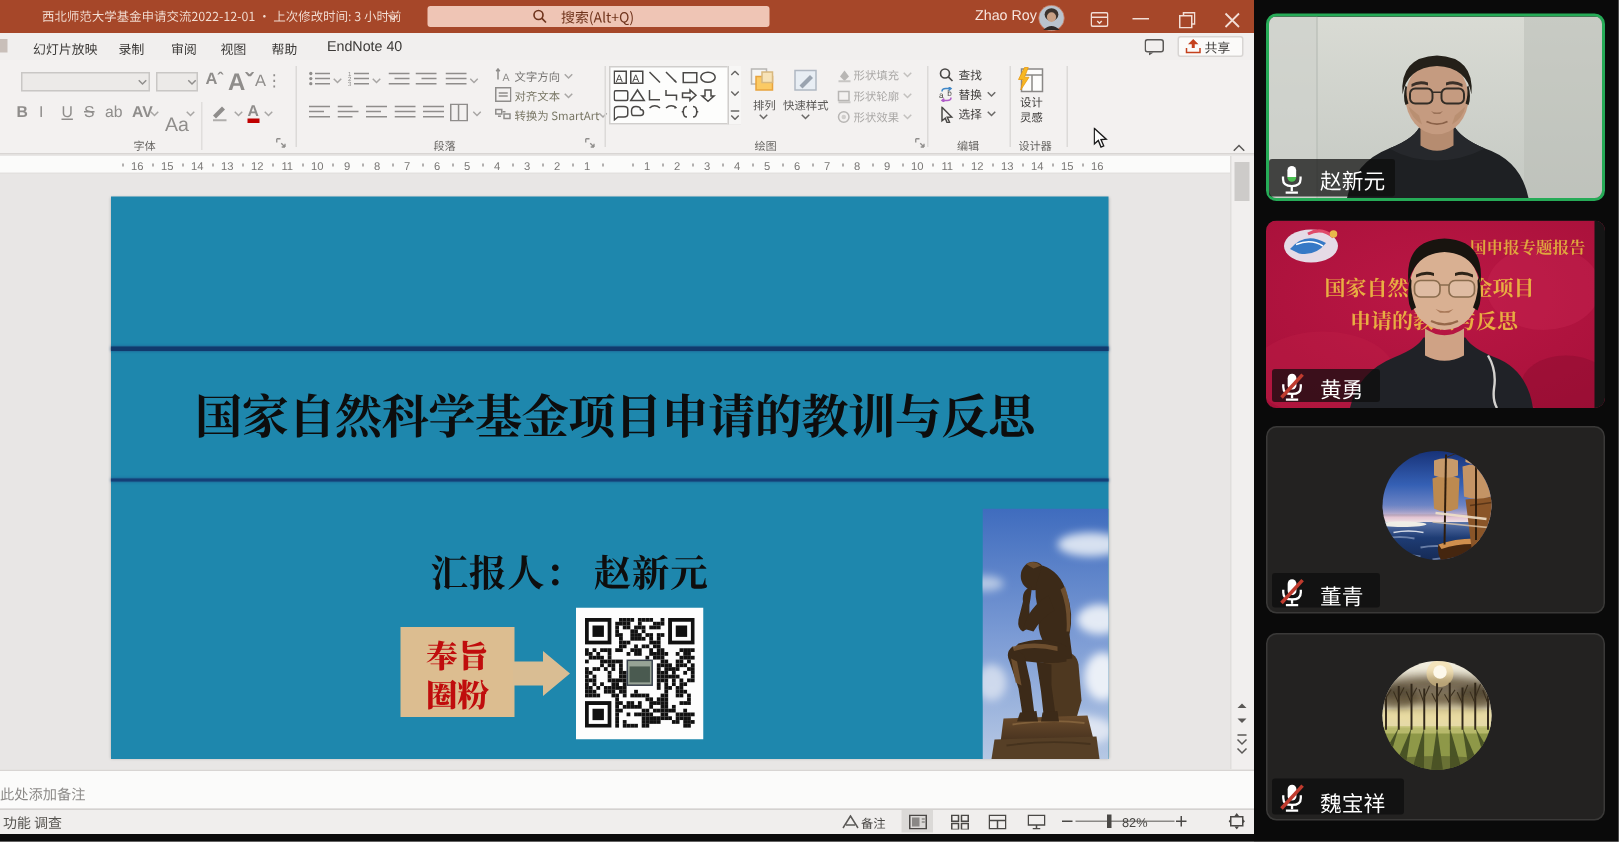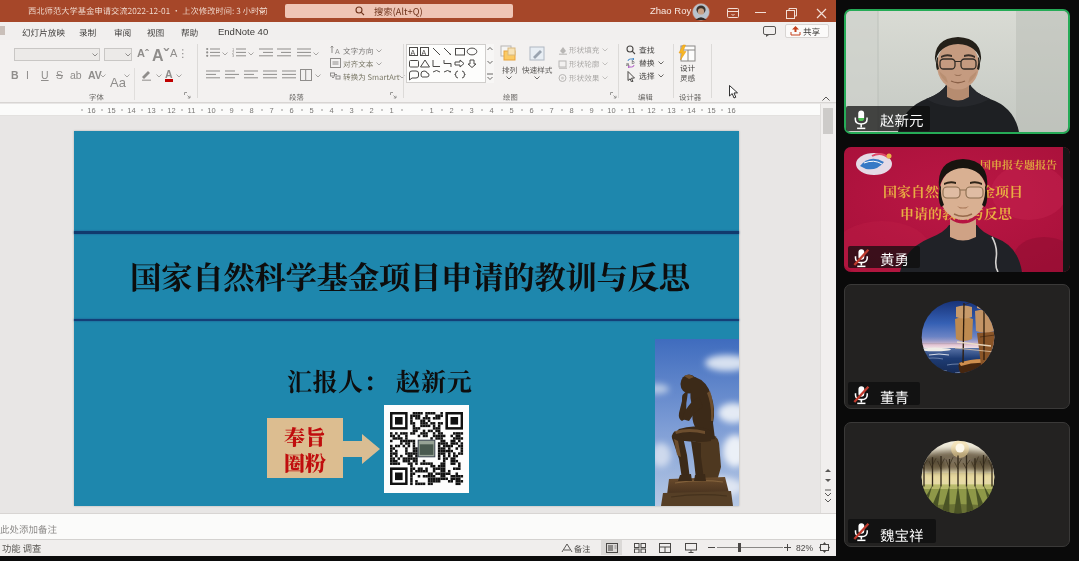--- a/index.html
+++ b/index.html
@@ -1081,21 +1081,21 @@
         <rect x="0.5" y="0.5" width="11" height="6.5" stroke="#4a4846" fill="none"></rect>
         <line x1="6" y1="7" x2="6" y2="9" stroke="#4a4846"></line>
         <line x1="3.5" y1="9.5" x2="8.5" y2="9.5" stroke="#4a4846"></line>
       </svg>
 <div class="abs" style="left:708px;top:546.5px;width:7px;height:1.2px;background:#4a4846"></div>
 <div class="abs" style="left:717px;top:547px;width:66px;height:0.8px;background:#8a8886"></div>
 <div class="abs" style="left:738px;top:543px;width:2.5px;height:9px;background:#4a4846"></div>
 <svg class="abs" style="left:784px;top:543px" width="8" height="9">
         <path d="M0 4.5 H7 M3.5 1 V8" stroke="#4a4846"></path>
       </svg>
-<div class="abs" style="left:796px;top:542.5px;color:#4a4846;font-size:8.5px">82%</div>
+<div class="abs" style="left:748px;top:542.5px;color:#4a4846;font-size:8.5px">82%</div>
 <svg class="abs" style="left:819px;top:542px" width="11" height="11">
         <rect x="1.5" y="2.5" width="8" height="6" stroke="#4a4846" fill="none"></rect>
         <path d="M5.5 0 L7 2 H4 Z M5.5 11 L4 9 H7 Z M0 5.5 L1.5 4 V7 Z M11 5.5 L9.5 4 V7 Z" fill="#4a4846"></path>
       </svg>
 <div class="abs" style="left:0;top:556px;width:836px;height:5px;background:#0b0b0b"></div>
 </div>
 <div class="abs" style="left:836px;top:0;width:243px;height:561px;background:#0a0a0a"></div>
 <div class="abs" style="left:844px;top:9px;width:226px;height:125px;border-radius:7px;overflow:hidden;border:2px solid #26ab57;background:#222">
 <svg width="222" height="121" viewBox="0 0 222 121">
 <defs>

